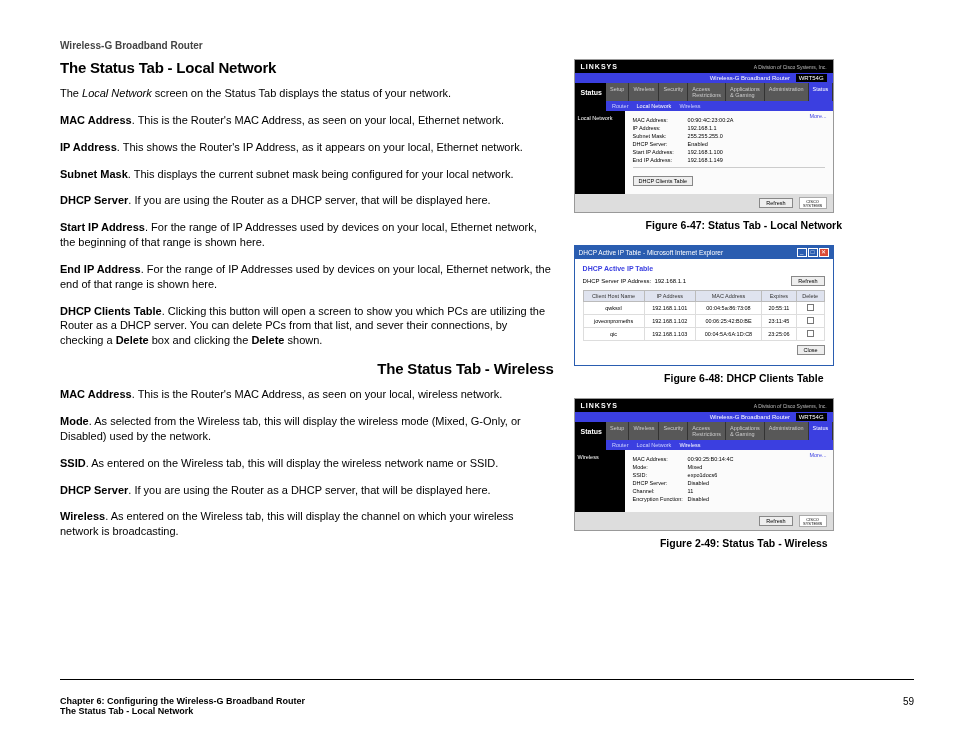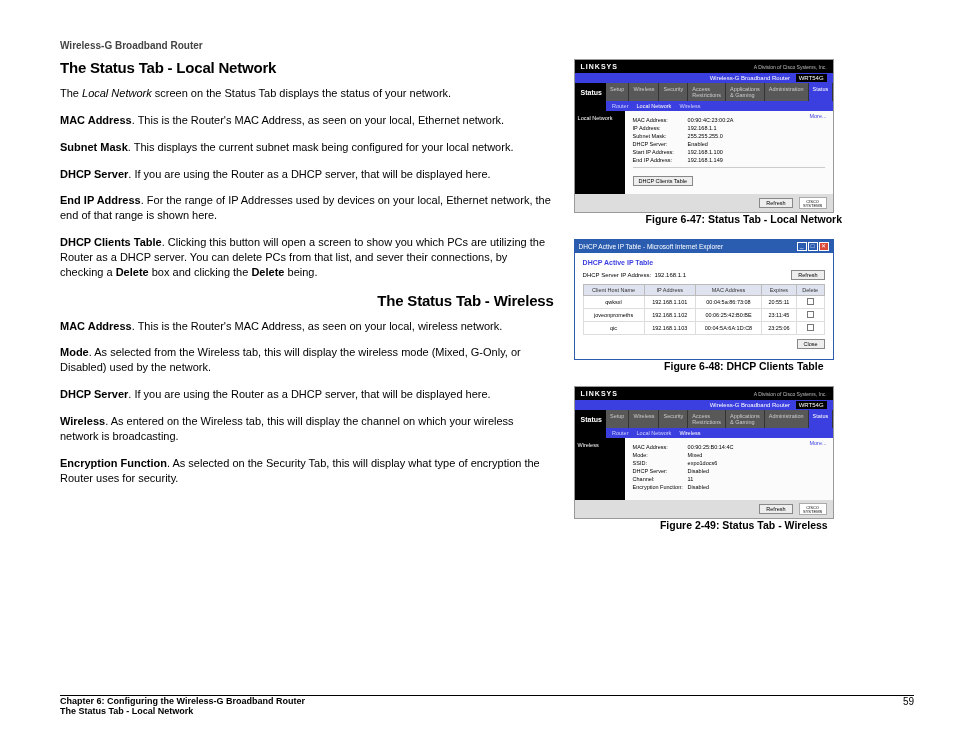--- a/index.html
+++ b/index.html
@@ -26,21 +26,21 @@
     font-size: 15px;
     font-weight: bold;
     font-family: Arial, sans-serif;
     margin-bottom: 10px;
     letter-spacing: -0.2px;
   }
   .body-text p { margin-bottom: 12px; line-height: 1.35; font-size: 11px; }
   .body-text p .term { font-weight: bold; }
   .body-text p .ital { font-style: italic; }
 
-  .fig-caption { font-size: 10.5px; font-weight: bold; text-align: center; }
+  .fig-caption { font-size: 10.5px; font-weight: bold; text-align: center; margin-top: 6px; }
 
   
   .router-box {
     border: 1px solid #999;
     background: #f8f8f8;
     font-size: 6px;
     color: #000;
     width: 260px;
   }
   .rb-top {
@@ -105,52 +105,54 @@
   .ie-sub { font-size:6px; margin-bottom:4px; display:flex; justify-content:space-between; align-items:center;}
   table.clients { width:100%; border-collapse:collapse; font-size:5.5px;}
   table.clients th { background:#dfe3ef; border:1px solid #bbb; padding:2px 3px; font-weight:normal; color:#333;}
   table.clients td { border:1px solid #ddd; padding:2px 3px; text-align:center;}
   .ckbx { width:7px;height:7px;border:1px solid #777; display:inline-block;}
   .right-btns { text-align:right; margin-top:4px;}
   .mini-btn { border:1px solid #888; background:#eee; font-size:5.5px; padding:1px 6px; display:inline-block;}
 
   .footer {
     position:absolute; bottom:22px; left:60px; right:40px;
-    border-top:1px solid #000; padding-top:0;
+    border-top:1px solid #000; padding-top:16px;
     font-size:9px; font-weight:bold; color:#000;
     display:flex; justify-content:space-between;
   }
   .footer .ch { font-weight:bold;}
   .footer .pg { font-weight:normal; font-size:10px;}
 </style>
 </head>
 <body>
 
 <div class="header-title">Wireless-G Broadband Router</div>
 
 <div class="main-row">
   <div class="left-col body-text">
     <h2 class="section">The Status Tab - Local Network</h2>
     <p>
       <span>The </span><span class="ital">Local Network</span><span> screen on the Status Tab displays the status of your network.</span>
     </p>
     <p><span class="term">MAC Address</span><span>. This is the Router's MAC Address, as seen on your local, Ethernet network.</span></p>
+    <p><span class="term">IP Address</span><span>. This shows the Router's IP Address, as it appears on your local, Ethernet network.</span></p>
     <p><span class="term">Subnet Mask</span><span>. This displays the current subnet mask being configured for your local network.</span></p>
     <p><span class="term">DHCP Server</span><span>. If you are using the Router as a DHCP server, that will be displayed here.</span></p>
+    <p><span class="term">Start IP Address</span><span>. For the range of IP Addresses used by devices on your local, Ethernet network, the beginning of that range is shown here.</span></p>
     <p><span class="term">End IP Address</span><span>. For the range of IP Addresses used by devices on your local, Ethernet network, the end of that range is shown here.</span></p>
     <p>
-      <span class="term">DHCP Clients Table</span><span>. Clicking this button will open a screen to show you which PCs are utilizing the Router as a DHCP server. You can delete PCs from that list, and sever their connections, by checking a </span><span class="term">Delete</span><span> box and clicking the </span><span class="term">Delete</span><span> being.</span>
+      <span class="term">DHCP Clients Table</span><span>. Clicking this button will open a screen to show you which PCs are utilizing the Router as a DHCP server. You can delete PCs from that list, and sever their connections, by checking a </span><span class="term">Delete</span><span> box and clicking the </span><span class="term">Delete</span><span> shown.</span>
     </p>
 
     <h2 class="section" style="margin-top:6px;text-align:right;">The Status Tab - Wireless</h2>
     <p><span class="term">MAC Address</span><span>. This is the Router's MAC Address, as seen on your local, wireless network.</span></p>
     <p><span class="term">Mode</span><span>. As selected from the Wireless tab, this will display the wireless mode (Mixed, G-Only, or Disabled) used by the network.</span></p>
+    <p><span class="term">SSID</span><span>. As entered on the Wireless tab, this will display the wireless network name or SSID.</span></p>
     <p><span class="term">DHCP Server</span><span>. If you are using the Router as a DHCP server, that will be displayed here.</span></p>
     <p><span class="term">Wireless</span><span>. As entered on the Wireless tab, this will display the channel on which your wireless network is broadcasting.</span></p>
-    <p><span class="term">Encryption Function</span><span>. As selected on the Security Tab, this will display what type of encryption the Router uses for security.</span></p>
   </div>
 
   <div class="right-col">
 
     <div>
       <div class="router-box">
         <div class="rb-top">
           <span>LINKSYS</span>
           <span class="tag">A Division of Cisco Systems, Inc.</span>
         </div>

